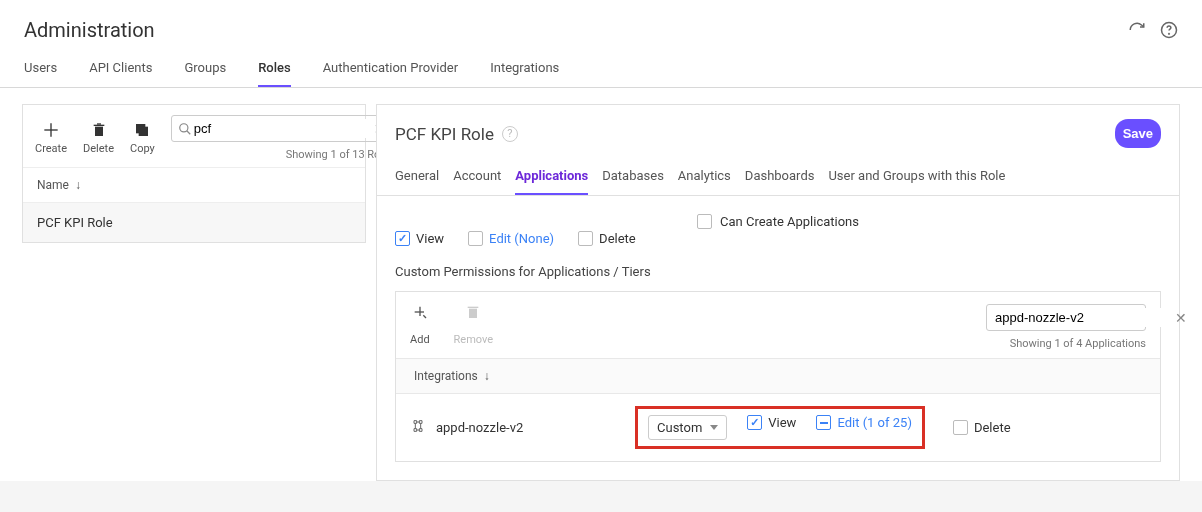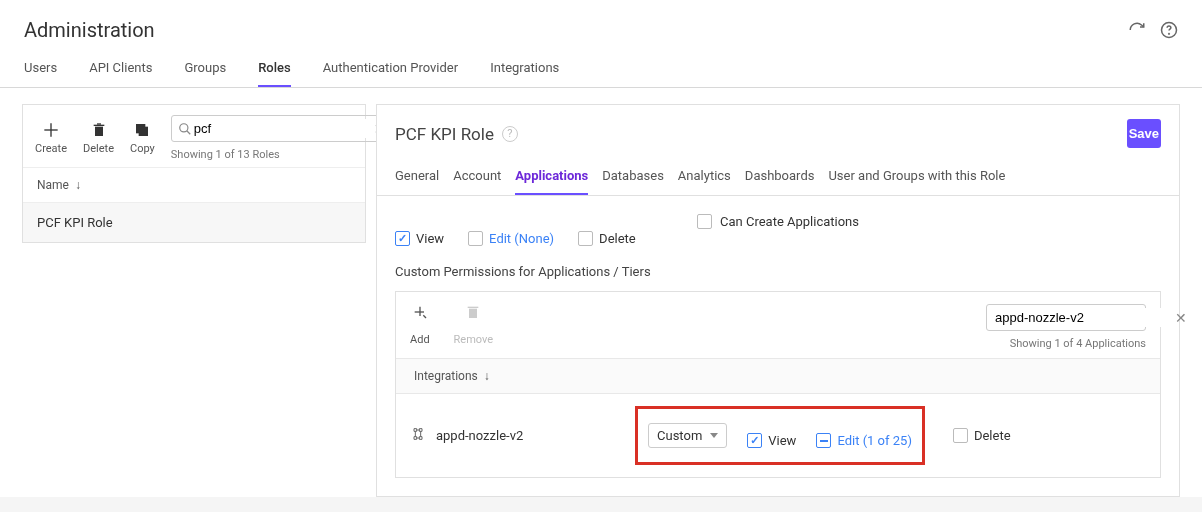--- a/index.html
+++ b/index.html
@@ -14,33 +14,33 @@
 .top-tabs { display: flex; gap: 32px; padding: 0 24px; border-bottom: 1px solid #d8d8d8; }
 .top-tab { padding: 8px 0 10px; color: #555; cursor: pointer; border-bottom: 2px solid transparent; }
 .top-tab.active { color: #333; font-weight: 500; border-bottom: 2px solid #6a4fff; }
 
 .content { display: flex; padding: 16px 22px 0; gap: 10px; align-items: flex-start; }
 
 .left-panel { width: 344px; background: #fff; border: 1px solid #e0e0e0; }
 .left-toolbar { display: flex; align-items: center; padding: 10px 12px 6px; gap: 16px; border-bottom: 1px solid #eee; }
 .tool-item { display: flex; flex-direction: column; align-items: center; gap: 4px; color: #555; cursor: pointer; font-size: 11px; }
 .tool-item svg { width: 16px; height: 16px; fill: #333; }
-.search-wrap { flex: 1; display: flex; flex-direction: column; }
+.search-wrap { flex: 1; display: flex; flex-direction: column; align-items: flex-end; }
 .search-box { display: flex; align-items: center; border: 1px solid #ccc; border-radius: 3px; padding: 3px 6px; width: 100%; }
 .search-box input { border: none; outline: none; flex: 1; font-size: 13px; padding: 2px; }
 .showing { font-size: 11px; color: #777; margin-top: 6px; }
 .col-header { padding: 10px 14px; font-size: 12px; color: #555; display: flex; align-items: center; gap: 6px; border-bottom: 1px solid #eee; }
 .row-item { padding: 12px 14px; background: #f7f7f7; font-size: 13px; cursor: pointer; }
 
 .right-panel { flex: 1; background: #fff; border: 1px solid #e0e0e0; }
 
 .detail-header { display: flex; justify-content: space-between; align-items: center; padding: 14px 18px 6px; }
 .detail-title { display: flex; align-items: center; gap: 8px; font-size: 17px; color: #444; }
 .help-icon { width: 16px; height: 16px; color: #bbb; border: 1px solid #ccc; border-radius: 50%; display: inline-flex; align-items: center; justify-content: center; font-size: 11px; }
-.save-btn { background: #6a4fff; color: #fff; border: none; border-radius: 3px; padding: 7px 2px; font-size: 13px; font-weight: 600; cursor: pointer; }
+.save-btn { background: #6a4fff; color: #fff; border: none; border-radius: 13px; padding: 7px 8px; font-size: 13px; font-weight: 600; cursor: pointer; }
 
 .detail-tabs { display: flex; gap: 14px; padding: 14px 18px 0; border-bottom: 1px solid #e0e0e0; }
 .detail-tab { padding-bottom: 10px; color: #555; cursor: pointer; border-bottom: 2px solid transparent; }
 .detail-tab.active { color: #6d28d9; font-weight: 700; border-bottom: 2px solid #6a4fff; }
 
 .detail-body { padding: 18px; }
 .chk-row { display: flex; align-items: center; gap: 8px; margin-bottom: 2px; justify-content: center; }
 .chk { width: 15px; height: 15px; border: 1px solid #bbb; border-radius: 2px; display: inline-flex; align-items: center; justify-content: center; background: #fff; }
 .chk.checked { border-color: #3b82f6; }
 .chk.checked::after{ content:"✓"; color:#3b82f6; font-size:11px; font-weight:bold; }
@@ -59,21 +59,21 @@
 .custom-action svg { width:16px; height:16px; }
 .custom-action.disabled { color:#bbb; }
 .custom-search-wrap { margin-left:auto; display:flex; flex-direction:column; align-items:flex-end; }
 .custom-table-head { display:flex; border-top:1px solid #e8e8e8; border-bottom:1px solid #e8e8e8; background:#fafafa; }
 .th-app { width:225px; padding:10px 18px; display:flex; align-items:center; gap:6px; font-size:12px; color:#555; }
 .th-perm { flex:1; padding:10px 18px; font-size:12px; color:#555; border-left:1px solid #e8e8e8; }
 .custom-row { display:flex; align-items:center; padding:12px 0; }
 .cell-app { width:225px; padding:0 14px; display:flex; align-items:center; gap:10px; }
 .app-icon svg { width:16px; height:16px; fill:#666; }
 .cell-perm { flex:1; padding:0 14px; display:flex; align-items:center; gap:16px; }
-.highlight-box { border:3px solid #d93025; padding:14px 10px; display:flex; align-items:flex-end; gap:20px; }
+.highlight-box { border:3px solid #d93025; padding:6px 10px; display:flex; align-items:flex-start; gap:20px; }
 .dropdown { border:1px solid #ccc; border-radius:3px; padding:4px 8px; display:flex; align-items:center; gap:8px; background:#fff; cursor:pointer; font-size:13px; }
 .chev { width:0; height:0; border-left:4px solid transparent; border-right:4px solid transparent; border-top:5px solid #888; }
 .delete-group { display:flex; align-items:center; gap:6px; margin-left:12px; }
 .clear-x { color:#888; cursor:pointer; font-size:14px; padding:0 2px; }
 .arrow-down { font-size:12px; }
 </style>
 </head>
 <body>
 
 <div class="page">

